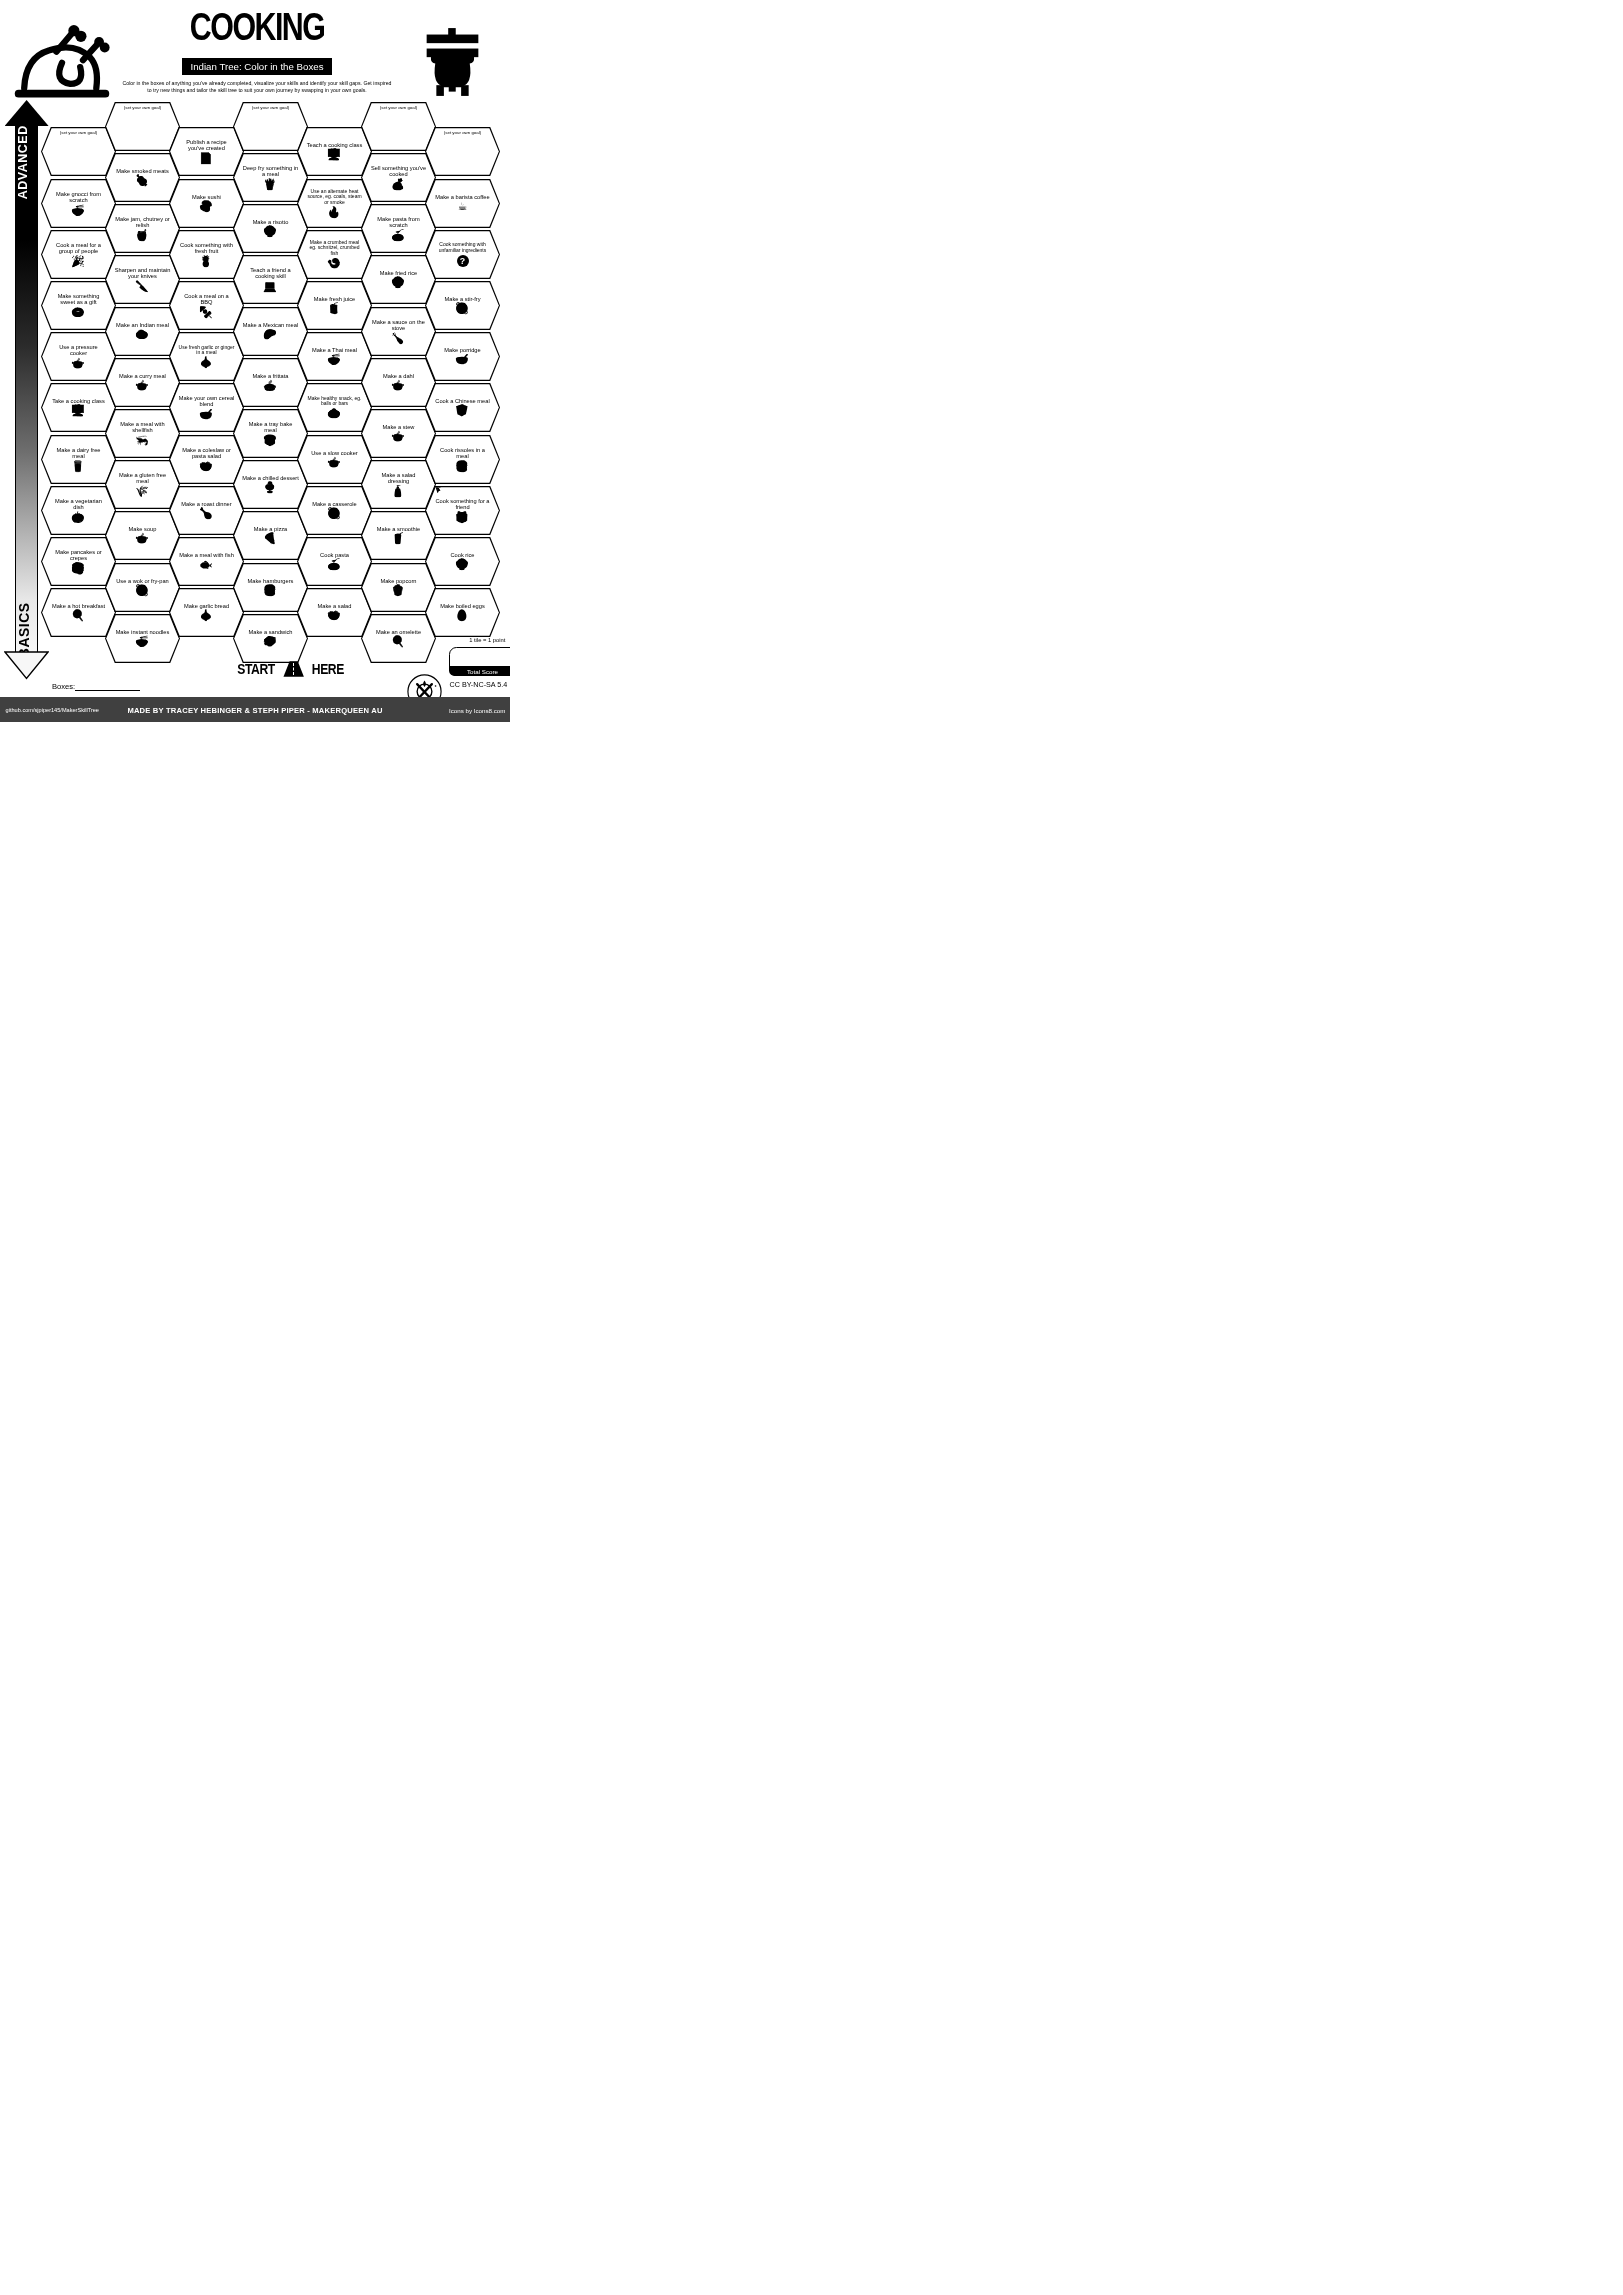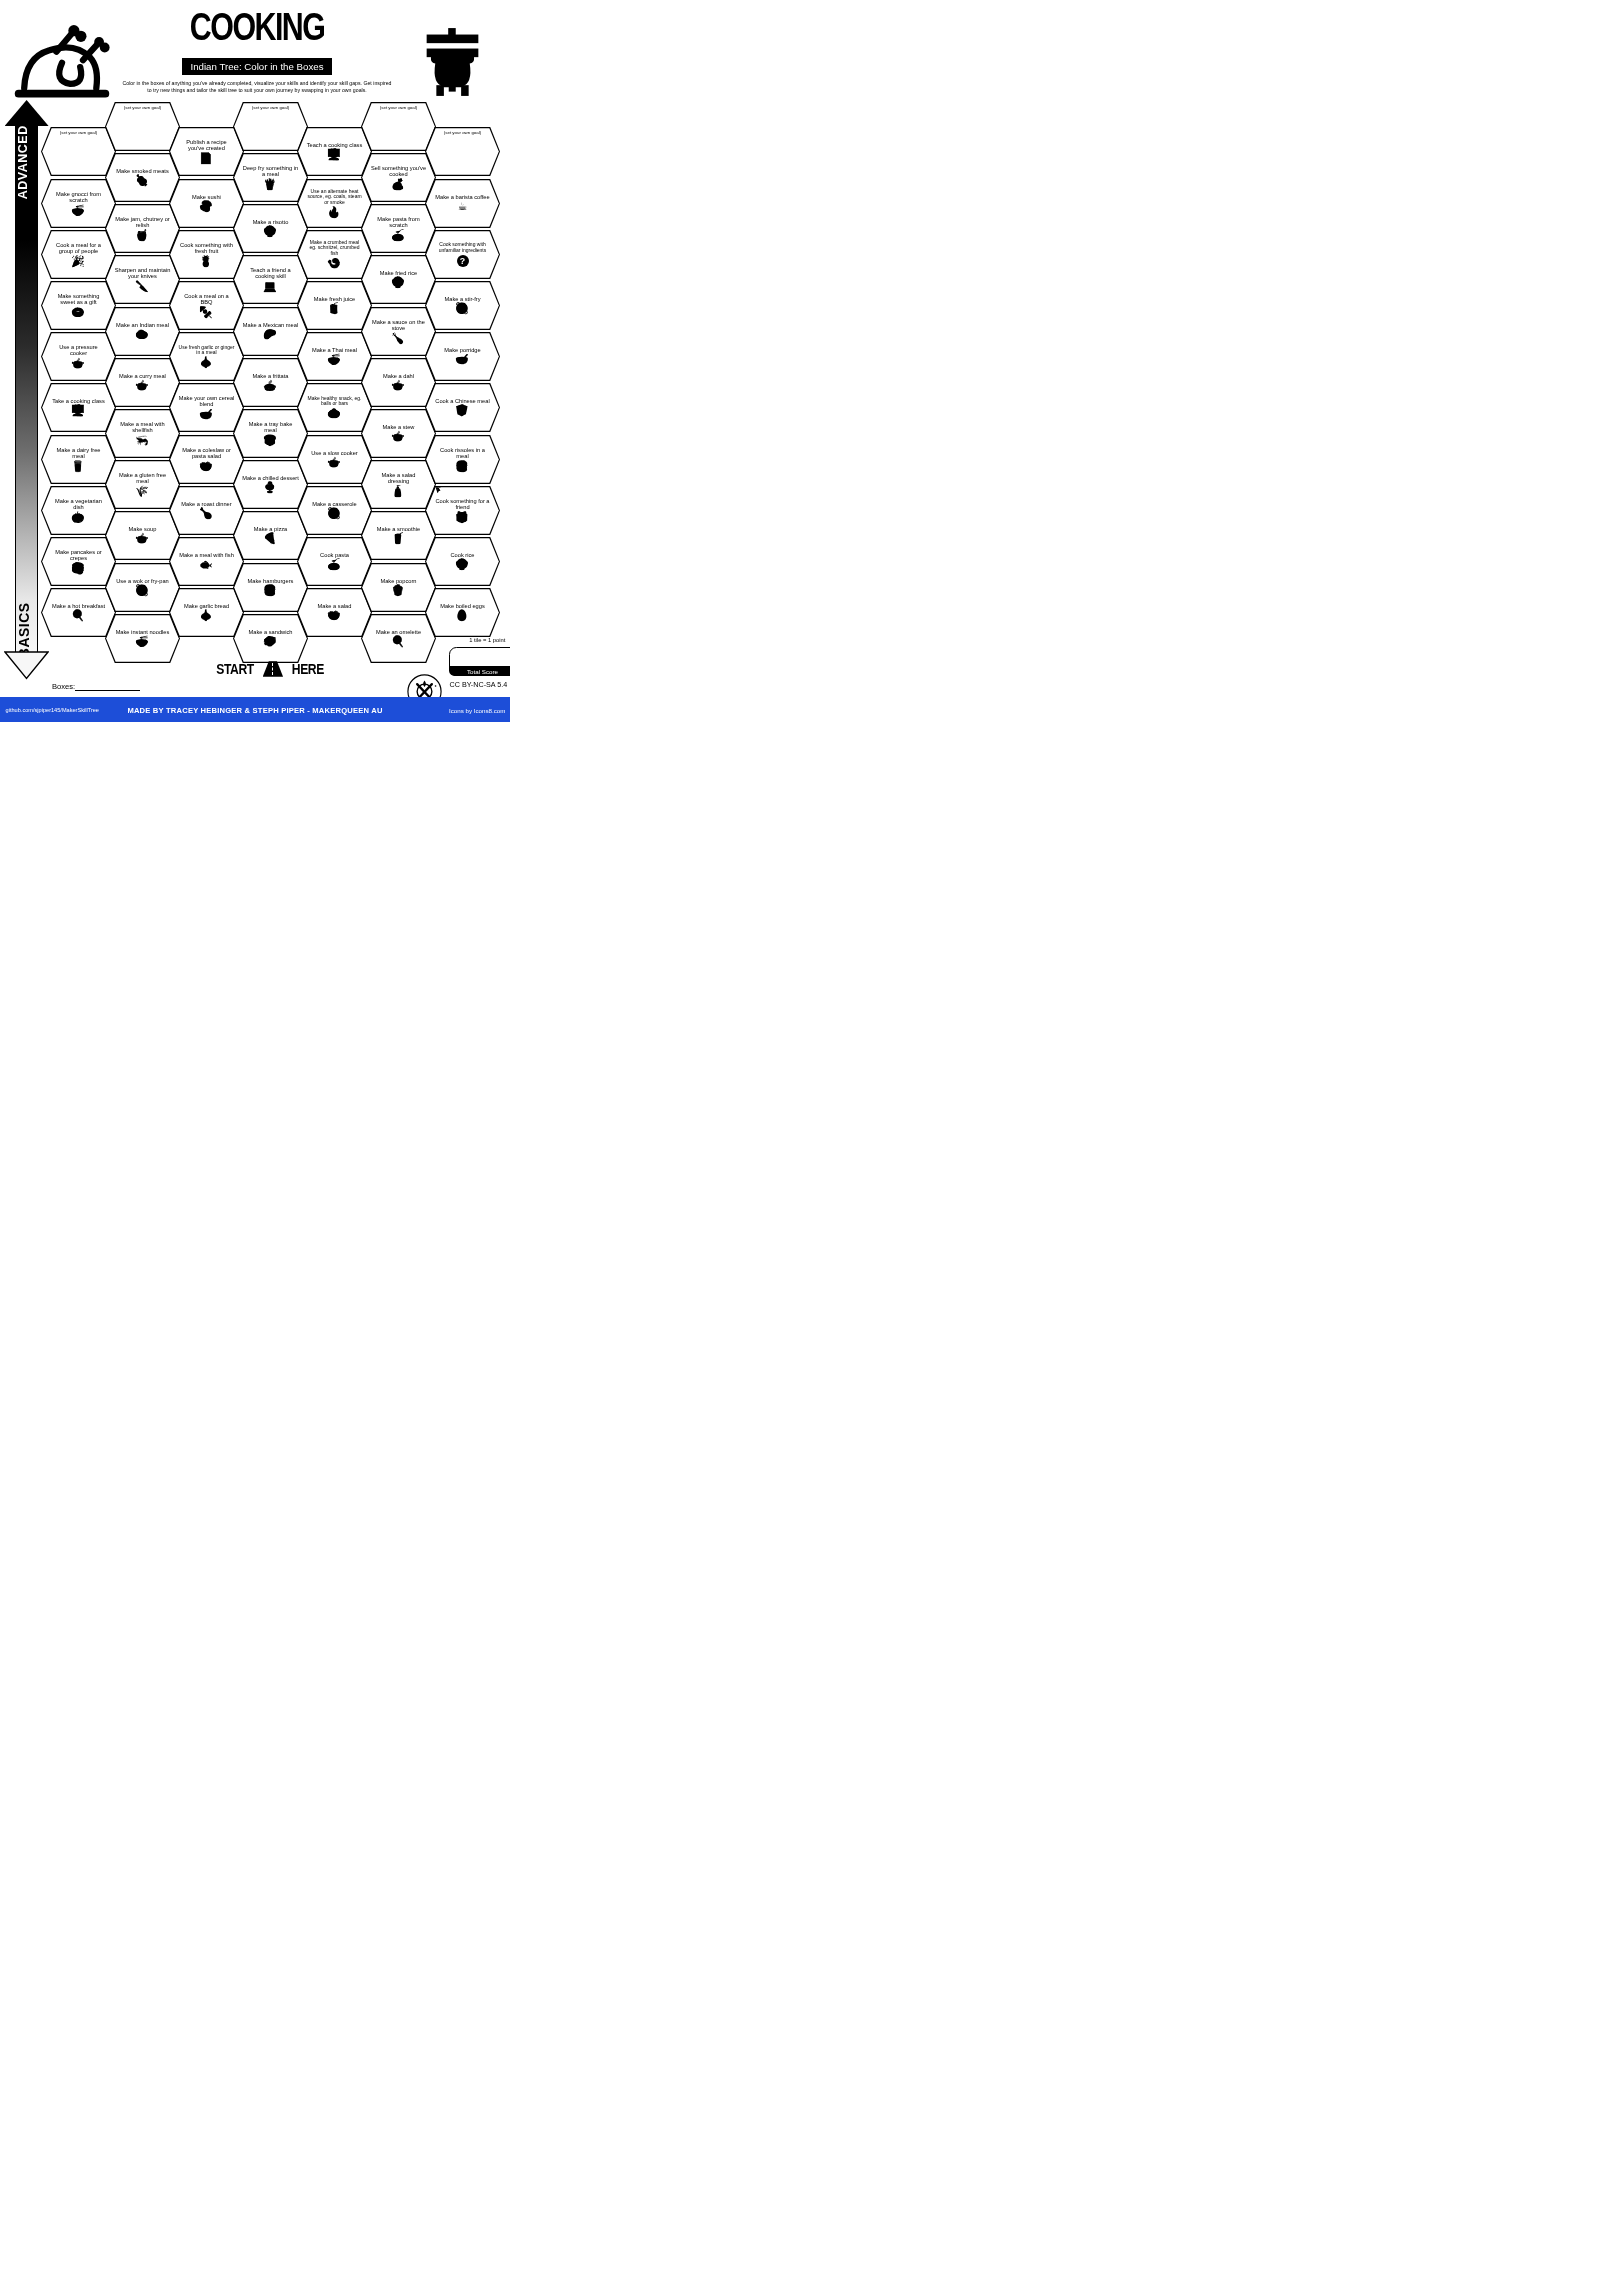--- a/index.html
+++ b/index.html
@@ -29,36 +29,36 @@
        display:flex;flex-direction:column;align-items:center;justify-content:center;
        padding:2.8px 7.9px;box-sizing:border-box;text-align:center;gap:0.9px;}
   .tile-label{font-size:5.7px;line-height:1.12;}
   .tile-label.small{font-size:5px;}
   .goal-label{position:absolute;top:2.3px;left:0;right:0;text-align:center;font-size:4.4px;}
   .tile-icon{font-size:11px;line-height:1.05;filter:brightness(0);}
   .qmark{width:12px;height:12px;border-radius:50%;background:#000;color:#fff;font-weight:bold;
          font-size:8.8px;display:flex;align-items:center;justify-content:center;}
   .bow{position:absolute;left:1.9px;top:-6px;font-size:11px;filter:brightness(0);}
   
-  .start-row{left:213px;top:661px;width:155px;display:flex;align-items:center;gap:5.6px;}
+  .start-row{left:213px;top:661px;width:155px;display:flex;align-items:center;justify-content:center;gap:5.6px;}
   .start-word{font-size:14.3px;font-weight:900;letter-spacing:-0.5px;transform:scaleX(.85);}
   .road{width:20.4px;height:15.3px;background:#000;clip-path:polygon(30% 0,70% 0,100% 100%,0 100%);
         display:flex;align-items:center;justify-content:center;}
   .road-line{width:0;height:12.5px;border-left:1.4px dashed #fff;}
   .name-label{left:52px;top:682px;font-size:7.6px;}
   .name-line{left:75px;top:681px;width:65px;height:9.3px;border-bottom:1.2px solid #000;}
   .tile-note{right:4.6px;top:637px;font-size:5.8px;}
   .score-box{left:449px;top:647px;width:67px;height:29px;background:#fff;border:1.4px solid #000;
              border-radius:7.4px 4.6px 0 7.4px;box-sizing:border-box;}
   .score-tab{position:absolute;left:-1.4px;right:-1.4px;bottom:-1.4px;height:10.2px;background:#000;color:#fff;
              font-size:6.2px;display:flex;align-items:center;justify-content:center;border-radius:0 0 0 5.6px;}
   .cc{right:2.8px;top:680px;font-size:7.2px;letter-spacing:0;}
   .logo-circle{left:407px;top:674px;width:35px;height:35px;}
   
-  .footer{left:0;top:697px;width:510px;height:25px;background:#1d4ed8;color:#fff;}
+  .footer{left:0;top:697px;width:510px;height:25px;background:#404040;color:#fff;}
   .f-left{left:5.6px;top:50%;transform:translateY(-50%);font-size:5.6px;}
   .f-center{left:0;right:0;top:50%;transform:translateY(-50%);text-align:center;font-size:7.6px;font-weight:bold;letter-spacing:0.2px;}
   .f-right{right:4.6px;top:50%;transform:translateY(-50%);font-size:6.2px;}
 </style>
 </head>
 <body>
 
 <div class="abs title-wrap">
   <div class="title">COOKING</div>
 </div>

